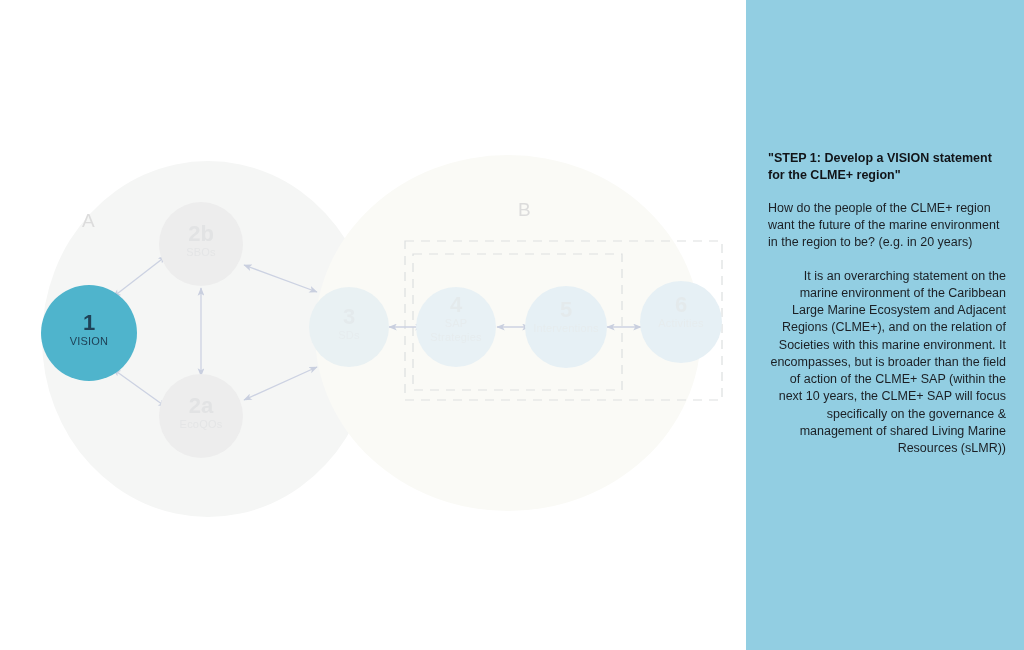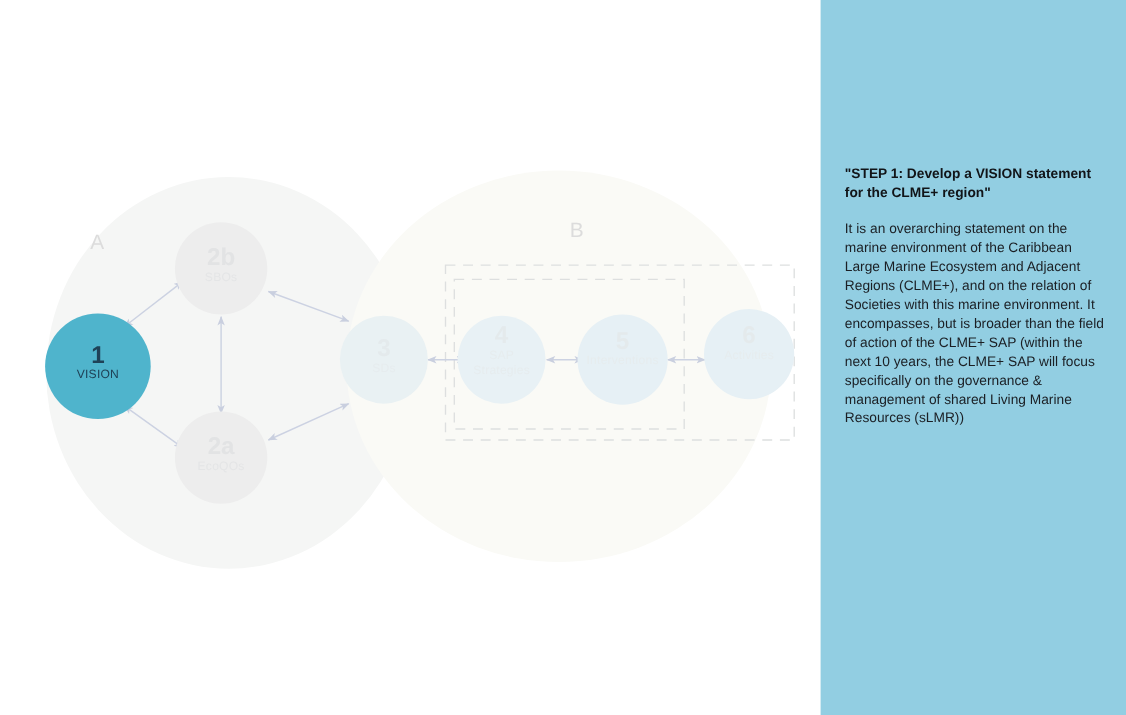--- a/index.html
+++ b/index.html
@@ -89,21 +89,21 @@
     color: #111418;
     line-height: 1.35;
     margin: 0 0 16px 0;
   }
   .panel-para {
     font-size: 12.5px;
     color: #1b1f24;
     line-height: 1.38;
     margin: 0 0 16px 0;
   }
-  .panel-para:last-child { margin-bottom: 0; }
+  .panel-para:last-child { margin-bottom: 0; text-align: right; }
 </style>
 </head>
 <body>
 
 <div id="diagram-canvas">
 
   <svg id="diagram-svg" viewBox="0 0 746 650">
     <defs>
       <marker id="arrowhead" markerWidth="7" markerHeight="7" refX="6" refY="2.6" orient="auto" markerUnits="strokeWidth">
         <path d="M0,0 L6.5,2.6 L0,5.2 L1.6,2.6 Z" fill="#c9cfdf"></path>
@@ -180,15 +180,16 @@
 
   <div class="node-label node-blue" style="left:621px; top:293px; width:120px;">
     <span class="node-num">6</span>
     <span class="node-cap">Activities</span>
   </div>
 </div>
 
 <div id="info-panel">
   <div id="panel-inner">
     <p class="panel-heading">"STEP 1: Develop a VISION statement for the CLME+ region"</p>
+    <p class="panel-para">How do the people of the CLME+ region want the future of the marine environment in the region to be? (e.g. in 20 years)</p>
     <p class="panel-para">It is an overarching statement on the marine environment of the Caribbean Large Marine Ecosystem and Adjacent Regions (CLME+), and on the relation of Societies with this marine environment. It encompasses, but is broader than the field of action of the CLME+ SAP (within the next 10 years, the CLME+ SAP will focus specifically on the governance &amp; management of shared Living Marine Resources (sLMR))</p>
   </div>
 </div>
 
 </body></html>

